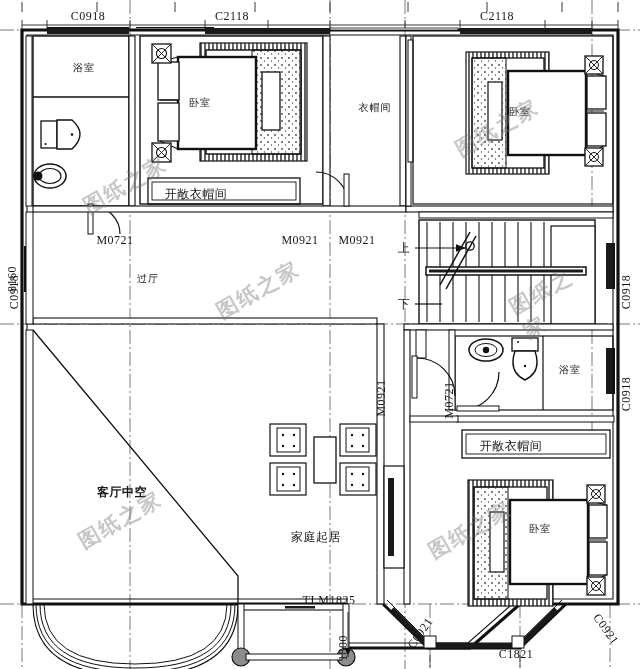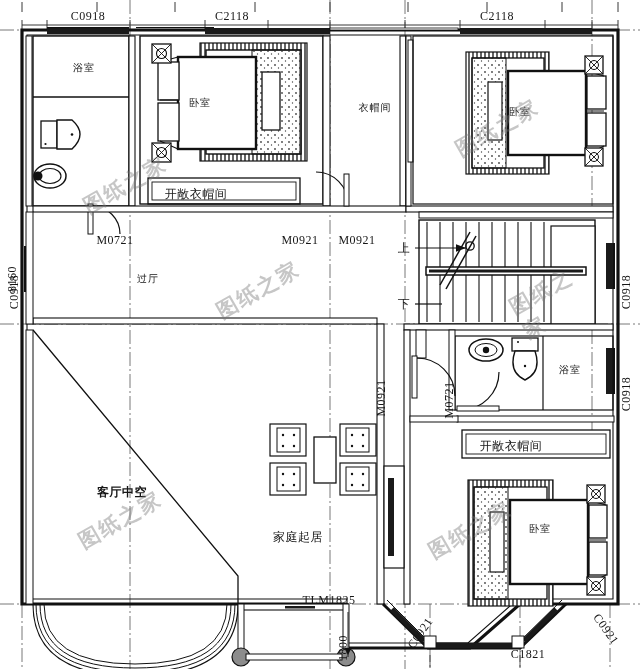--- a/index.html
+++ b/index.html
@@ -409,28 +409,28 @@
     <div class="lbl cn" style="left: 84px; top: 68px; transform: translate(-50%, -50%);">浴室</div>
     <div class="lbl cn" style="left: 200px; top: 103px; transform: translate(-50%, -50%);">卧室</div>
     <div class="lbl cn" style="left: 375px; top: 108px; transform: translate(-50%, -50%);">衣帽间</div>
     <div class="lbl cn" style="left: 520px; top: 112px; transform: translate(-50%, -50%);">卧室</div>
     <div class="lbl cn-sm" style="left: 196px; top: 194px; transform: translate(-50%, -50%);">开敞衣帽间</div>
     <div class="lbl cn" style="left: 148px; top: 279px; transform: translate(-50%, -50%);">过厅</div>
     <div class="lbl cn" style="left: 570px; top: 370px; transform: translate(-50%, -50%);">浴室</div>
     <div class="lbl cn-sm" style="left: 511px; top: 446px; transform: translate(-50%, -50%);">开敞衣帽间</div>
     <div class="lbl cn" style="left: 540px; top: 529px; transform: translate(-50%, -50%);">卧室</div>
     <div class="lbl cn-sm" style="left: 122px; top: 492px; transform: translate(-50%, -50%); font-weight: bold;">客厅中空</div>
-    <div class="lbl cn-sm" style="left: 298px; top: 537px; transform: translate(-50%, -50%);">家庭起居</div>
+    <div class="lbl cn-sm" style="left: 316px; top: 537px; transform: translate(-50%, -50%);">家庭起居</div>
     <div class="lbl dim" style="left: 88px; top: 16px; transform: translate(-50%, -50%);">C0918</div>
     <div class="lbl dim" style="left: 232px; top: 16px; transform: translate(-50%, -50%);">C2118</div>
     <div class="lbl dim" style="left: 497px; top: 16px; transform: translate(-50%, -50%);">C2118</div>
     <div class="lbl dim" style="left: 14px; top: 292px; transform: translate(-50%, -50%) rotate(-90deg);">C0918</div>
     <div class="lbl dim" style="left: 626px; top: 292px; transform: translate(-50%, -50%) rotate(-90deg);">C0918</div>
     <div class="lbl dim" style="left: 626px; top: 394px; transform: translate(-50%, -50%) rotate(-90deg);">C0918</div>
-    <div class="lbl dim" style="left: 528px; top: 654px; transform: translate(-50%, -50%);">C1821</div>
+    <div class="lbl dim" style="left: 516px; top: 654px; transform: translate(-50%, -50%);">C1821</div>
     <div class="lbl dim" style="left: 420px; top: 633px; transform: translate(-50%, -50%) rotate(-55deg);">C0921</div>
     <div class="lbl dim" style="left: 606px; top: 629px; transform: translate(-50%, -50%) rotate(55deg);">C0921</div>
     <div class="lbl dim" style="left: 115px; top: 240px; transform: translate(-50%, -50%);">M0721</div>
     <div class="lbl dim" style="left: 300px; top: 240px; transform: translate(-50%, -50%);">M0921</div>
     <div class="lbl dim" style="left: 357px; top: 240px; transform: translate(-50%, -50%);">M0921</div>
     <div class="lbl dim" style="left: 381px; top: 398px; transform: translate(-50%, -50%) rotate(-90deg);">M0921</div>
     <div class="lbl dim" style="left: 449px; top: 400px; transform: translate(-50%, -50%) rotate(-90deg);">M0721</div>
     <div class="lbl dim" style="left: 12px; top: 279px; transform: translate(-50%, -50%) rotate(-90deg);">8160</div>
     <div class="lbl dim" style="left: 329px; top: 600px; transform: translate(-50%, -50%);">TLM1825</div>
     <div class="lbl dim" style="left: 343px; top: 648px; transform: translate(-50%, -50%) rotate(-90deg);">1800</div>

